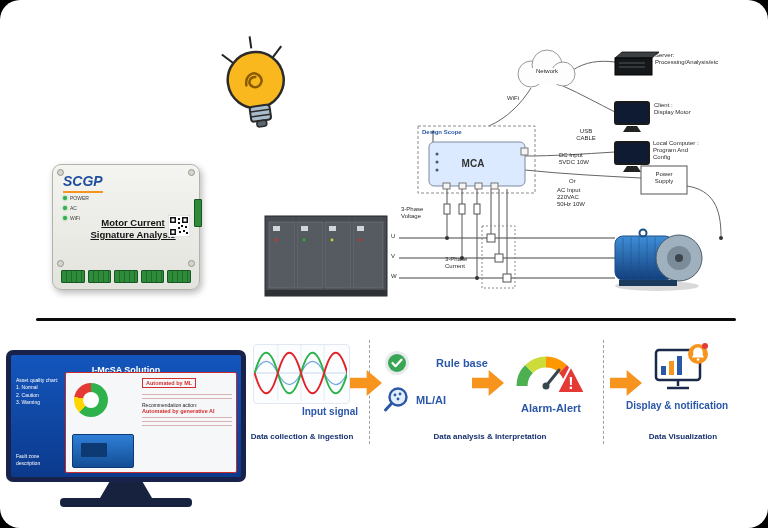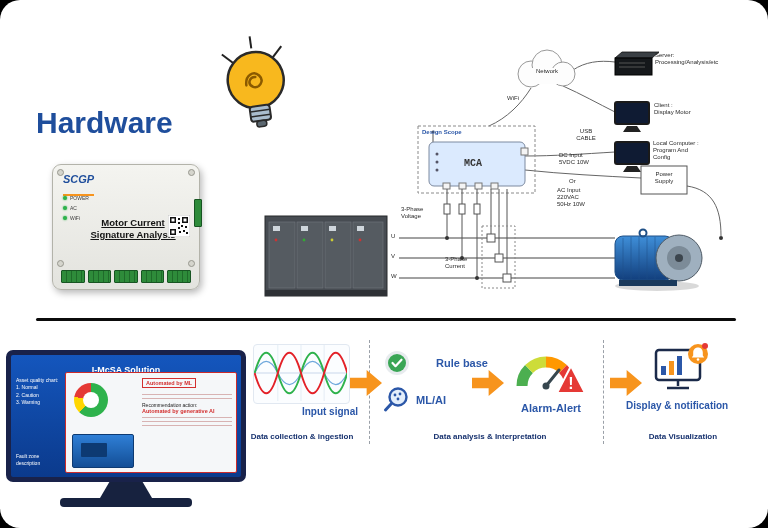--- a/index.html
+++ b/index.html
@@ -14,22 +14,22 @@
   
   .title-main{left:42px;top:34px;font-size:34px;font-weight:800;color:#060606;letter-spacing:.5px;}
   .title-hw{left:36px;top:106px;font-size:30px;font-weight:800;color:#1f4e9c;}
   .title-sw{left:44px;top:326px;font-size:30px;font-weight:800;color:#1f4e9c;}
   .divider{left:36px;top:318px;width:700px;height:3px;background:#0b0b0b;border-radius:3px;}
 
   
   .device{left:52px;top:164px;width:146px;height:124px;background:linear-gradient(#f4f4f0,#e3e3de);
     border:1px solid #b3b3aa;border-radius:9px;box-shadow:2px 3px 7px rgba(0,0,0,.28);}
   .screw{width:5px;height:5px;border-radius:50%;background:#d5d5cd;border:1px solid #97978e;}
-  .dev-brand{left:10px;top:8px;color:#1f4e9c;font-weight:800;font-style:italic;font-size:11px;
-    border-bottom:2px solid #f7941d;padding-bottom:9px;}
+  .dev-brand{left:10px;top:8px;color:#1f4e9c;font-weight:800;font-style:italic;font-size:14px;
+    border-bottom:2px solid #f7941d;padding-bottom:2px;}
   .led-row{display:flex;align-items:center;gap:3px;font-size:5px;color:#3c3c3c;margin-bottom:4px;}
   .led-dot{width:4px;height:4px;border-radius:50%;background:#2eb24c;box-shadow:0 0 2px #2eb24c;}
   .dev-name{left:32px;top:52px;width:96px;text-align:center;font-weight:800;font-size:9.5px;color:#141414;line-height:1.25;text-decoration:underline;}
   .dev-terminals{left:8px;bottom:6px;right:8px;height:13px;display:flex;gap:3px;}
   .term-block{flex:1;background:repeating-linear-gradient(90deg,#2e8b3a 0 4px,#1f6b2a 4px 5px);border:1px solid #175522;border-radius:1px;}
   .dev-side-conn{right:-3px;top:34px;width:6px;height:26px;background:#2e8b3a;border:1px solid #175522;border-radius:1px;}
 
   
   .diagram{left:263px;top:38px;width:502px;height:278px;}
   .dlbl{position:absolute;font-size:6px;line-height:1.2;color:#2a2a2a;white-space:pre-line;}
@@ -72,21 +72,20 @@
   .rule-lbl{left:436px;top:357px;font-size:11px;}
   .ml-lbl{left:416px;top:394px;font-size:11px;}
   .alarm-lbl{left:514px;top:402px;width:74px;text-align:center;font-size:11px;}
   .display-lbl{left:626px;top:400px;width:112px;font-size:10px;}
 </style>
 </head>
 <body>
 
 <div class="slide">
 
-  <div class="abs title-hw">Hardware</div>
 
   <div class="abs" style="left:212px;top:32px;width:88px;height:106px;">
     <svg width="88" height="106" viewBox="0 0 88 106">
       <g transform="rotate(-8 44 50)">
         <line x1="14" y1="18" x2="24" y2="28" stroke="#222" stroke-width="2"></line>
         <line x1="44" y1="4" x2="44" y2="16" stroke="#222" stroke-width="2"></line>
         <line x1="74" y1="18" x2="64" y2="28" stroke="#222" stroke-width="2"></line>
         <circle cx="44" cy="48" r="28" fill="#f8b81e" stroke="#2a2a2a" stroke-width="2.5"></circle>
         <path d="M34 52 c0-10 9-14 14-8 c5 6-2 14-8 10 c-5-3-2-10 4-9" fill="none" stroke="#8a5a00" stroke-width="2.5" stroke-linecap="round"></path>
         <rect x="34" y="74" width="20" height="15" rx="3" fill="#a9bccd" stroke="#2a2a2a" stroke-width="2"></rect>
@@ -266,21 +265,21 @@
     <div class="dlbl" style="left:392px;top:14px;width:108px;">Server:
 Processing/Analysis/etc</div>
     <div class="dlbl" style="left:391px;top:64px;width:100px;">Client :
 Display Motor</div>
     <div class="dlbl center" style="left:308px;top:90px;width:30px;">USB
 CABLE</div>
     <div class="dlbl" style="left:390px;top:102px;width:100px;">Local Computer :
 Program And
 Config</div>
     <div class="dlbl scope-lbl" style="left:159px;top:91px;">Design Scope</div>
-    <div class="dlbl mca-lbl center" style="left:166px;top:120px;width:88px;font-family:Liberation Mono, monospace;">MCA</div>
+    <div class="dlbl mca-lbl center" style="left:166px;top:120px;width:88px;">MCA</div>
     <div class="dlbl" style="left:296px;top:114px;">DC Input
 5VDC 10W</div>
     <div class="dlbl" style="left:306px;top:140px;">Or</div>
     <div class="dlbl" style="left:294px;top:149px;">AC Input
 220VAC
 50Hz 10W</div>
     <div class="dlbl center" style="left:378px;top:133px;width:46px;">Power
 Supply</div>
     <div class="dlbl" style="left:138px;top:168px;">3-Phase
 Voltage</div>

